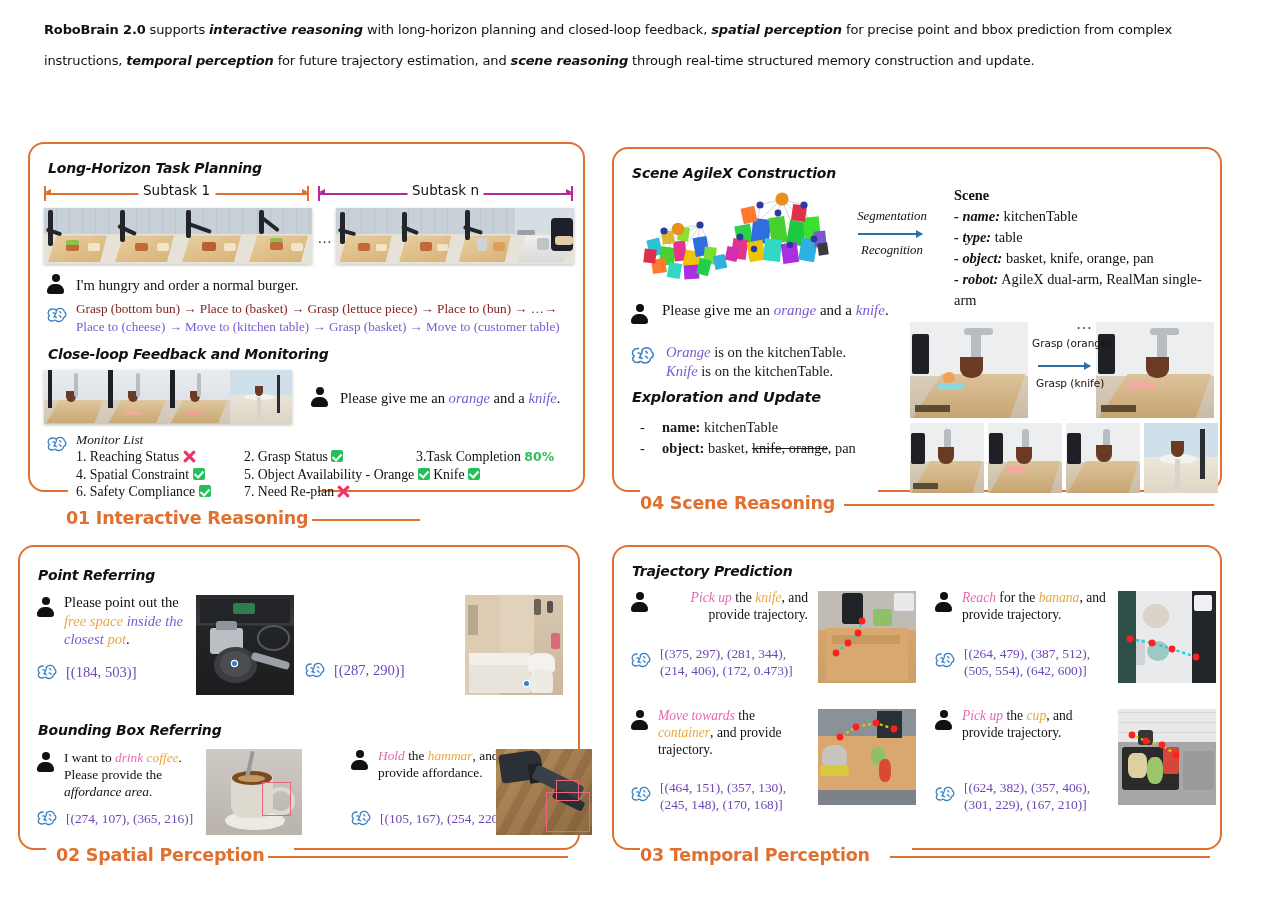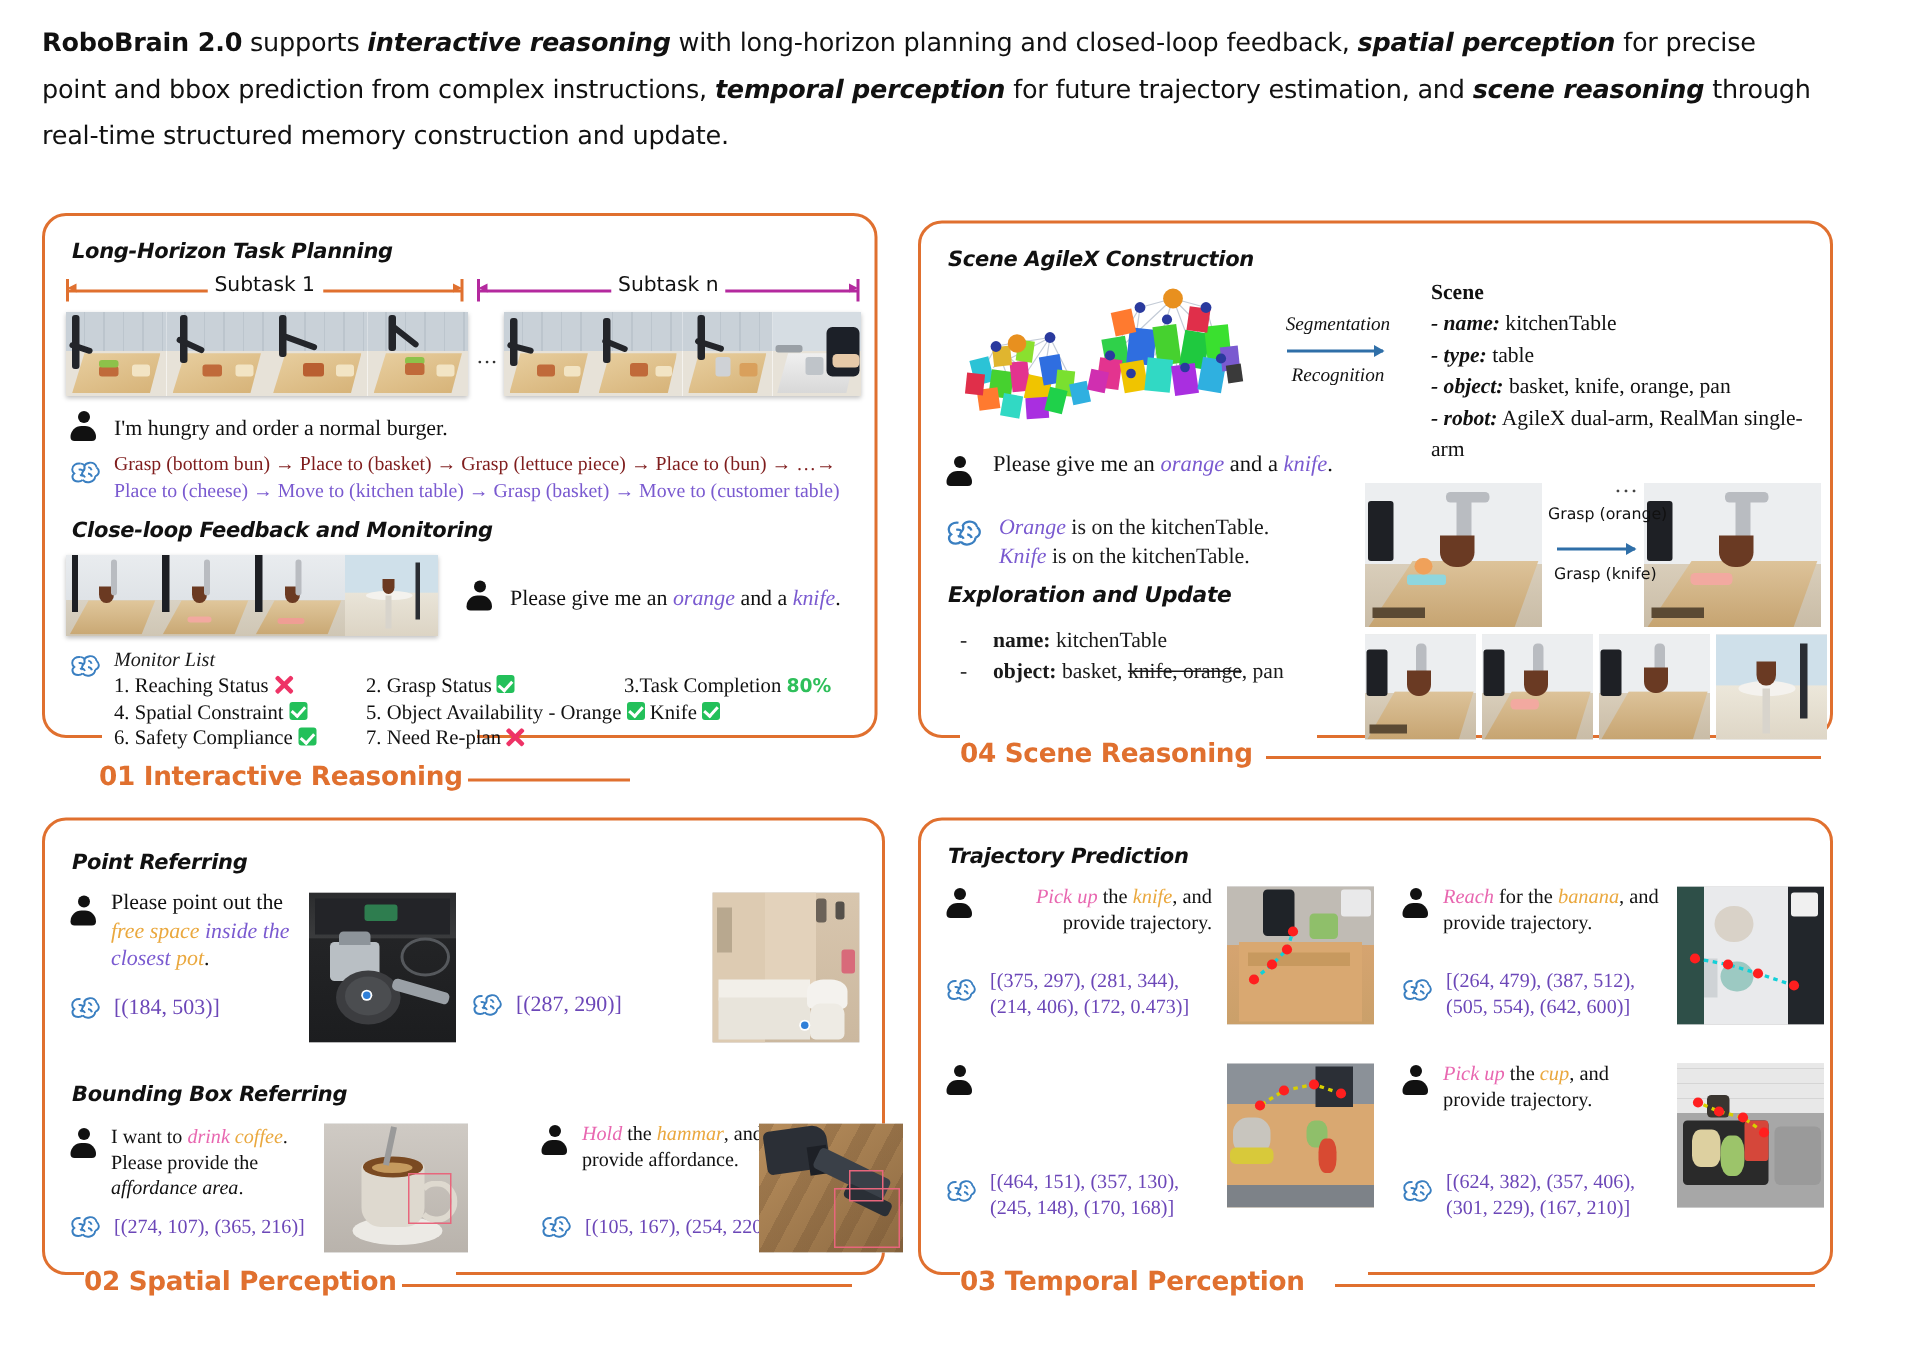--- a/index.html
+++ b/index.html
@@ -2,23 +2,23 @@
 <html><head>
 <meta charset="utf-8">
 <style>
   html,body{margin:0;padding:0;}
   body{
     width:1280px;height:905px;background:#ffffff;
     font-family:"Liberation Serif", serif;
     color:#1a1a1a;overflow:hidden;position:relative;
   }
   .caption{
-    position:absolute;left:28px;top:14px;width:1185px;
+    position:absolute;left:44px;top:14px;width:1185px;
     font-family:"DejaVu Sans", sans-serif;
-    font-size:17px;line-height:31px;color:#111;
+    font-size:13px;line-height:31px;color:#111;
     letter-spacing:-0.15px;
   }
 
   
   .panel{
     position:absolute;
     border:2.2px solid #e0702f;
     border-radius:16px;
     background:#fff;
     box-sizing:border-box;
@@ -31,21 +31,21 @@
     position:absolute;
     font-family:"DejaVu Sans", sans-serif;
     font-weight:bold;font-size:17.5px;color:#e0702f;
     white-space:nowrap;letter-spacing:-0.2px;
   }
   .label-rule{
     position:absolute;height:2.2px;background:#e0702f;
   }
 
   #panel1{left:28px;top:142px;width:557px;height:350px;}
-  #panel2{left:28px;top:545px;width:562px;height:305px;}
+  #panel2{left:18px;top:545px;width:562px;height:305px;}
   #panel3{left:612px;top:545px;width:610px;height:305px;}
   #panel4{left:612px;top:147px;width:610px;height:345px;}
 
   .sec-title{
     font-family:"DejaVu Sans", sans-serif;
     font-weight:bold;font-style:italic;font-size:14px;
     color:#111;letter-spacing:-0.2px;
   }
 
   
@@ -574,20 +574,21 @@
             <circle cx="34" cy="52" r="3.4"></circle>
             <circle cx="54" cy="58" r="3.4"></circle>
             <circle cx="78" cy="66" r="3.4"></circle>
           </g>
       </svg>
     </div>
   </div>
 
   <div style="position:absolute;left:16px;top:160px;width:178px;">
     <span class="person-ico" style="position:absolute;left:0;top:3px;"></span>
+    <div class="q" style="margin-left:28px;font-size:13.6px;line-height:17px;" id="p3q2"><span class="pinkT it">Move towards</span><span> the </span><span class="goldT it">container</span><span>, and provide trajectory.</span></div>
   </div>
   <div style="position:absolute;left:16px;top:232px;width:180px;">
     <span class="brain-ico" style="position:absolute;left:0;top:6px;">
       <svg viewBox="0 0 28 22" width="24" height="19">
           <g fill="none" stroke="#3a7fc1" stroke-width="1.5">
       <path d="M9 3.5C5.5 3 2.5 5 2.5 8c0 1.4.7 2.5 1.6 3.2C3 12 2.4 13.2 2.8 14.6c.5 1.7 2.3 2.8 4.4 2.8 1.4 0 2.6-.5 3.4-1.3"></path>
             <path d="M10.6 16.1c1.3 1.5 3.6 2.2 5.7 1.7 2.4-.6 4-2.4 4-4.4"></path>
             <path d="M20.3 13.4c1.7-.6 2.9-2 2.9-3.7 0-1.3-.7-2.5-1.8-3.2"></path>
             <path d="M21.4 6.5C21.2 4.2 18.8 2.5 16 2.8c-2 .2-3.6 1.3-4.3 2.8"></path>
             <path d="M7.5 8.2c1.4-.4 2.8.1 3.6 1.1M8.5 12.6c1.6-.5 3.3.2 4 1.6M15 6.2c1.3.3 2.3 1.2 2.6 2.4M14.8 11.2c1.5.2 2.7 1.2 3 2.5"></path>

